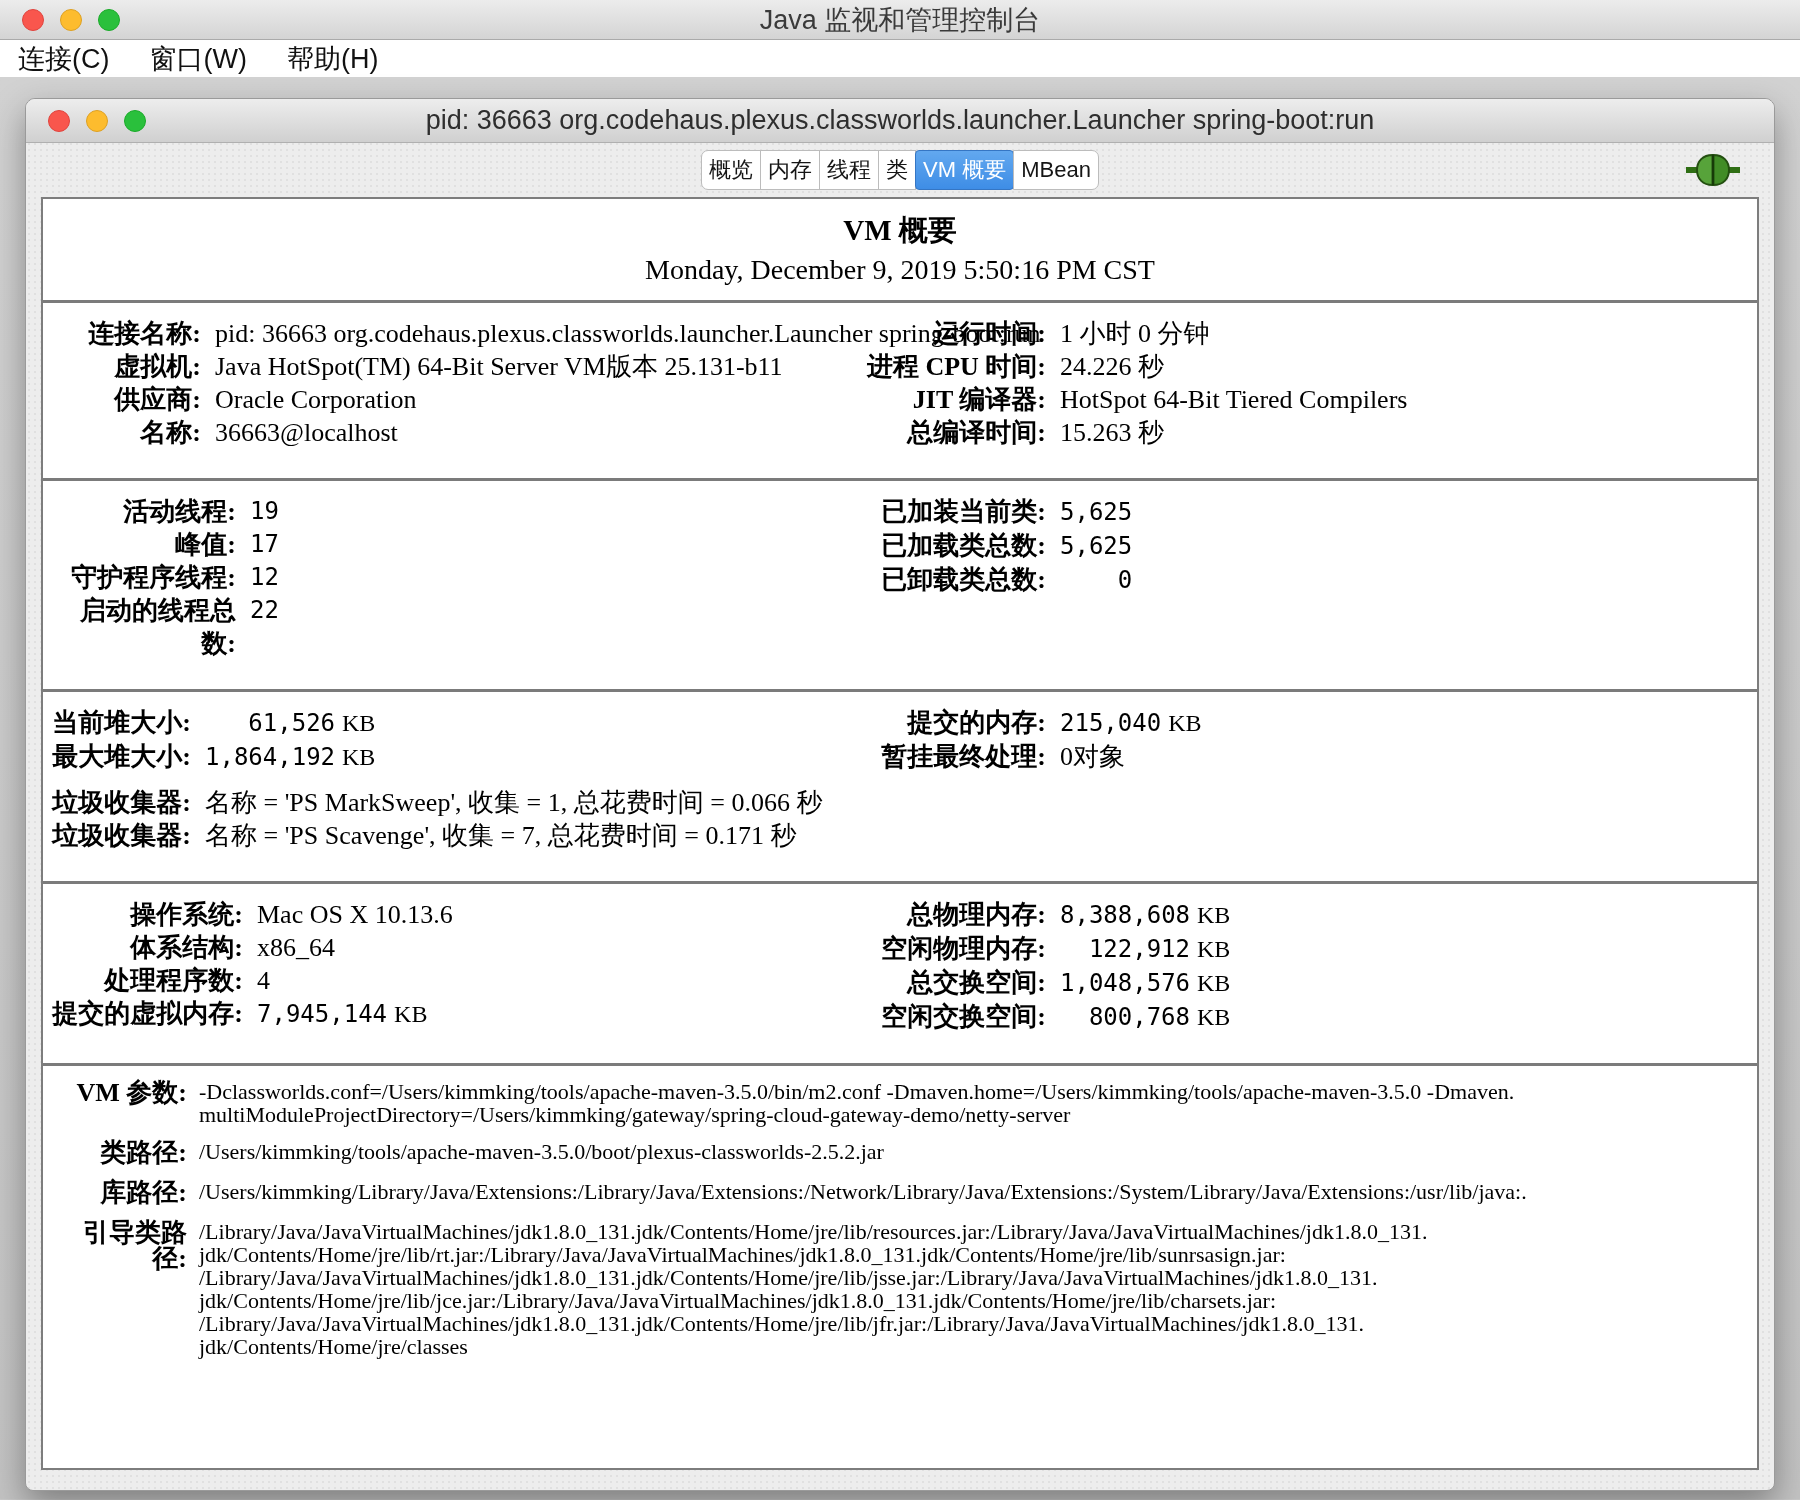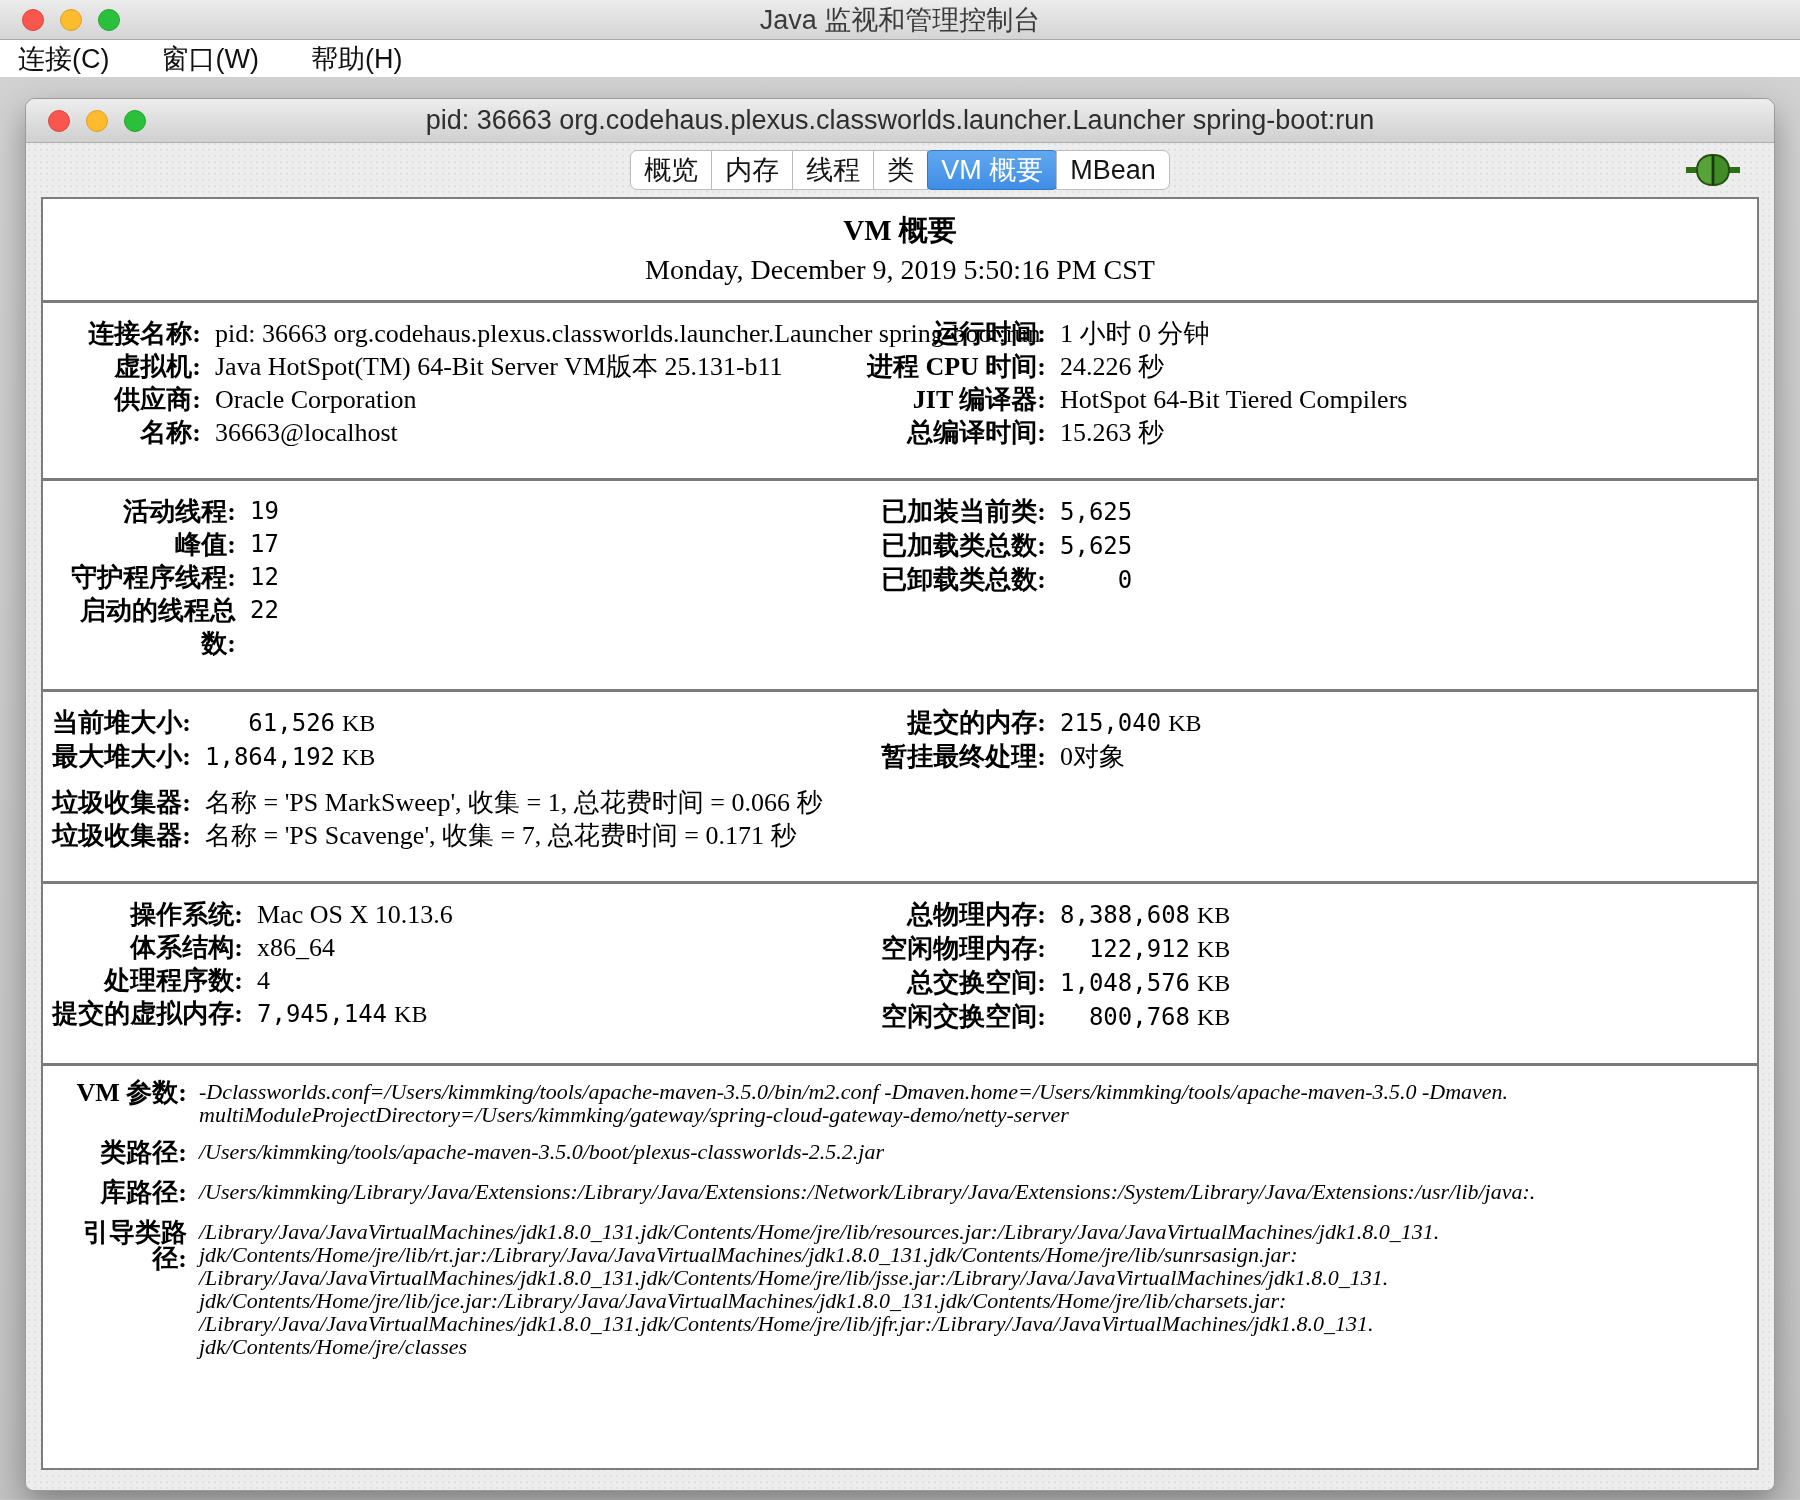--- a/index.html
+++ b/index.html
@@ -15,21 +15,21 @@
   }
   .main-title { font-size:27px; color:#3a3a3a; }
   .lights { position:absolute; left:22px; top:0; height:100%; display:flex; align-items:center; gap:16px; }
   .light { width:22px; height:22px; border-radius:50%; }
   .light.red { background:#f9564d; border:1px solid #e0443e; }
   .light.yellow { background:#fdbc2e; border:1px solid #dea123; }
   .light.green { background:#2ac03c; border:1px solid #1aab29; }
 
   .menubar {
     height:38px; background:#ffffff; border-bottom:1px solid #d2d2d2;
-    display:flex; align-items:center; padding-left:18px; gap:52px;
+    display:flex; align-items:center; padding-left:18px; gap:40px;
   }
   .menu-item { font-size:27px; color:#111; }
 
   
   .desktop { height:1421px; padding:8px 25px 0 25px; background:linear-gradient(#d2d2d2,#c3c3c3); }
 
   
   .inner-window {
     height:1393px; border-radius:10px 10px 8px 8px; overflow:hidden;
     border:1px solid #9a9a9a; box-shadow:0 14px 34px rgba(0,0,0,.35);
@@ -42,21 +42,21 @@
     height:44px; position:relative; flex:none;
     background:linear-gradient(#ededed,#d0d0d0);
     border-bottom:1px solid #b0b0b0;
     display:flex; align-items:center; justify-content:center;
   }
   .inner-title { font-size:27px; color:#2e2e2e; }
 
   .tabbar { flex:none; height:54px; position:relative; display:flex; align-items:center; justify-content:center; }
   .tabs { display:flex; }
   .tab {
-    height:40px; line-height:38px; padding:0 13px; font-size:27px; color:#151515;
+    height:40px; line-height:38px; padding:0 7px; font-size:22px; color:#151515;
     background:#ffffff; border:1px solid #bcbcbc; margin-left:-1px; cursor:default;
   }
   .tab:first-child { border-radius:7px 0 0 7px; margin-left:0; }
   .tab:last-child { border-radius:0 7px 7px 0; }
   .tab.selected {
     background:linear-gradient(180deg,#62a8ef,#3e8de6);
     border-color:#3576c4; color:#ffffff; border-radius:4px;
   }
   .conn-icon { position:absolute; right:34px; top:8px; }
 
@@ -85,21 +85,21 @@
   .w9 { display:inline-block; width:9ch; text-align:right; }
   .w5 { display:inline-block; width:5ch; text-align:right; }
   .unit { margin-left:7px; font-size:24px; }
   .gc-block { margin-top:12px; }
 
   
   .s5 { padding:14px 8px 26px 9px; }
   .prow { display:flex; margin-top:14px; }
   .prow:first-child { margin-top:0; }
   .s5 .lbl { width:135px; line-height:26px; }
-  .plines { margin-left:12px;font-style:italic; }
+  .plines { margin-left:12px; }
   .pline { font-size:22px; line-height:23px; white-space:nowrap; }
 </style>
 </head>
 <body>
 
 <div class="main-titlebar">
   <div class="lights">
     <div class="light red"></div>
     <div class="light yellow"></div>
     <div class="light green"></div>

